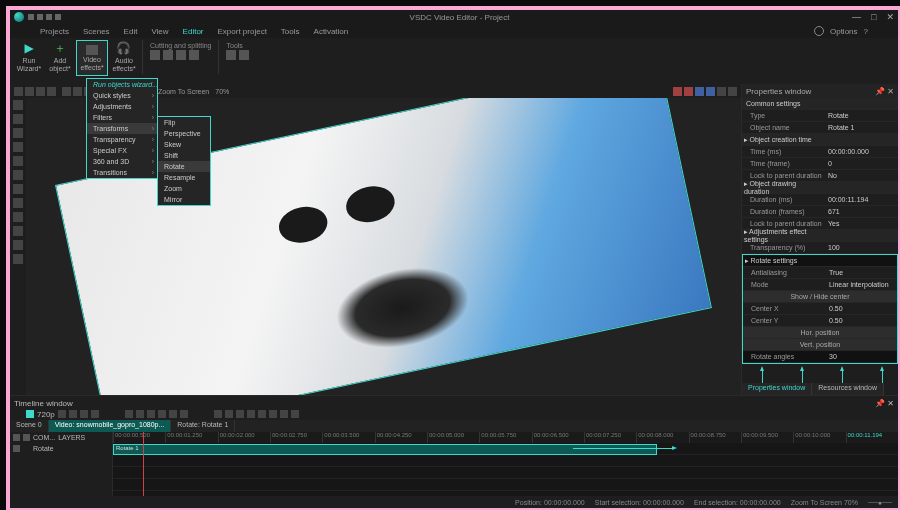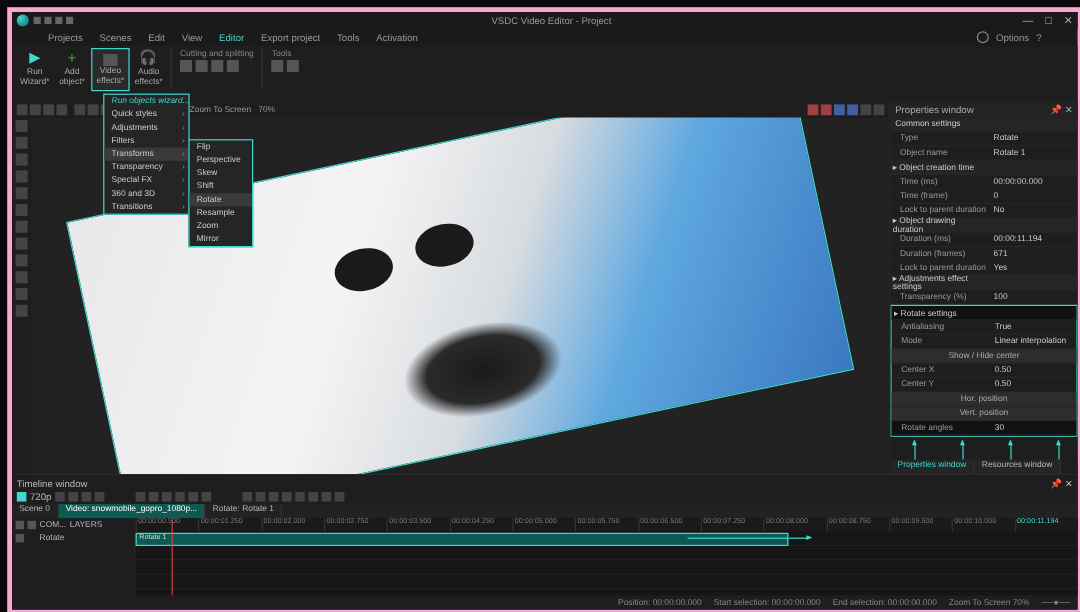--- a/index.html
+++ b/index.html
@@ -49,21 +49,21 @@
 .prow .v{flex:1;color:#ccc}
 .prow.hdr{background:#252525;color:#3fd8cc}
 .prow.hdr .k{color:#ccc;padding-left:4px}
 .prow.btn{background:#2d2d2d;justify-content:center;color:#aaa}
 .hl-box{border:1px solid #3fd8cc}
 .arrows{position:relative;height:40px}
 .arrows .arr{position:absolute;bottom:6px;width:1px;height:28px;background:#3fd8cc}
 .arrows .arr::before{content:"";position:absolute;top:-4px;left:-2px;border-left:2.5px solid transparent;border-right:2.5px solid transparent;border-bottom:5px solid #3fd8cc}
 .timeline{height:100px;background:#1a1a1a;border-top:1px solid #2a2a2a;display:flex;flex-direction:column}
 .tl-hdr{height:12px;display:flex;align-items:flex-end;justify-content:space-between;padding:0 4px;font-size:8px;background:#1e1e1e}
-.tl-tb{height:12px;background:#1e1e1e;display:flex;align-items:center;padding:0 4px;gap:3px}
+.tl-tb{height:12px;background:#1e1e1e;display:flex;align-items:center;padding:0 16px;gap:3px}
 .tl-tb .ic{width:8px;height:8px;background:#444}
 .tl-tabs{height:12px;display:flex;font-size:7px;background:#222}
 .tl-tabs .tt{padding:1px 6px;border-right:1px solid #333}
 .tl-tabs .tt.active{background:#0d5a54;color:#fff}
 .tl-body{flex:1;display:flex}
 .tl-left{width:102px;background:#1e1e1e;border-right:1px solid #2a2a2a;font-size:7px}
 .tl-left .lrow{display:flex;align-items:center;height:11px;padding:0 3px;gap:3px}
 .tl-left .eye{width:7px;height:7px;background:#555}
 .tl-tracks{flex:1;position:relative;background:#161616}
 .ruler{height:11px;background:#1a1a1a;display:flex;font-size:6px;color:#777;position:relative}

